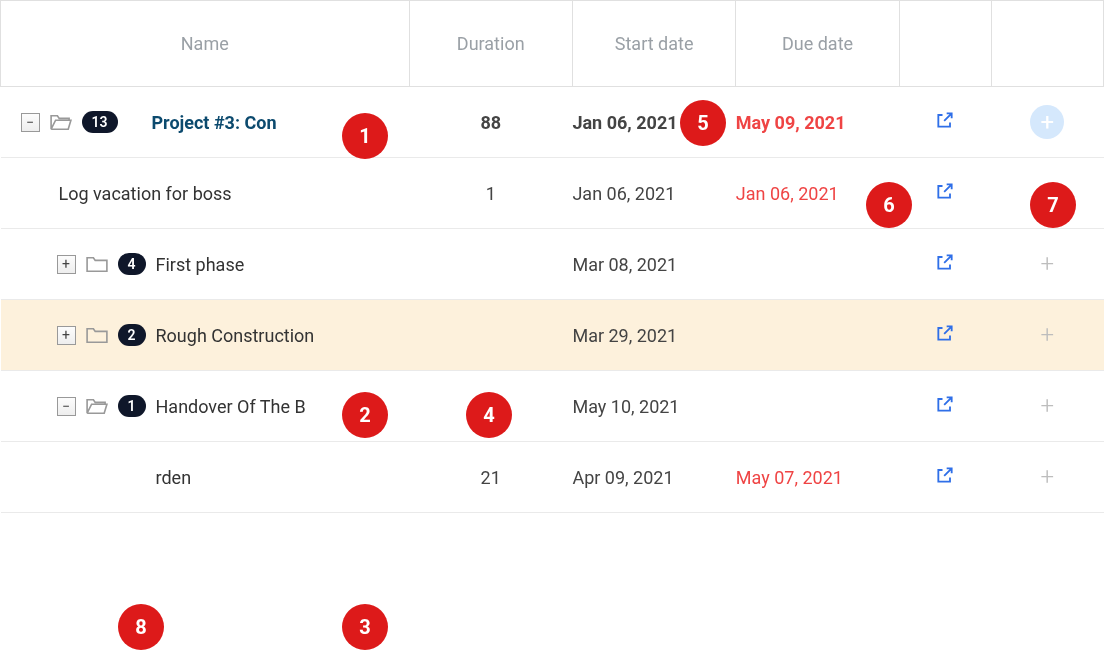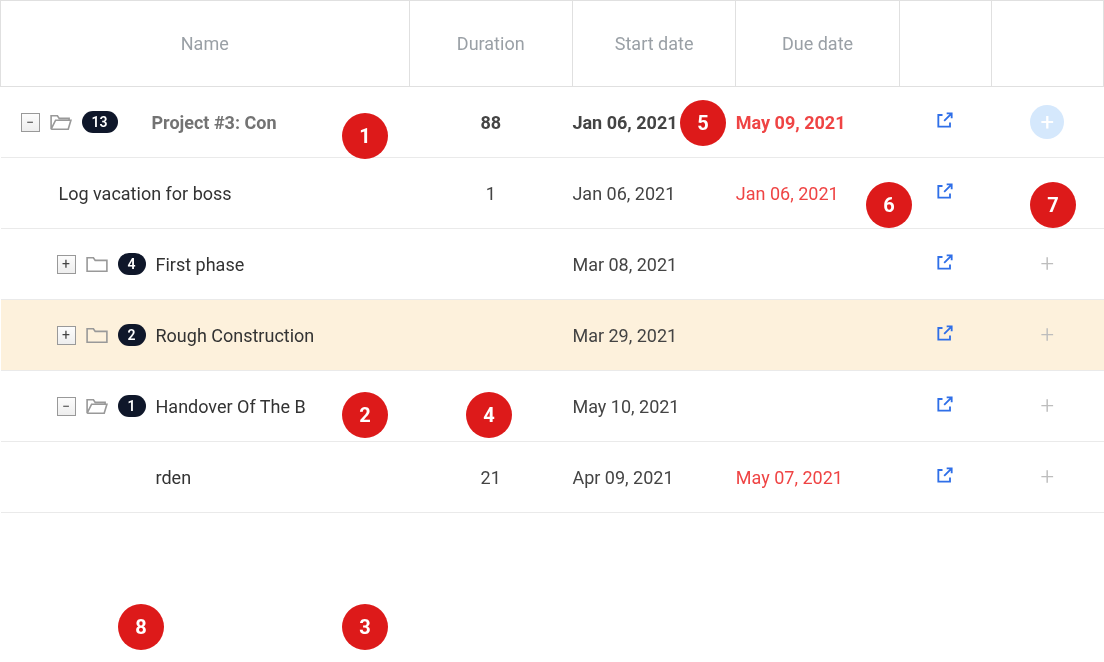--- a/index.html
+++ b/index.html
@@ -60,21 +60,21 @@
   font-size: 14px;
   font-weight: 600;
   border-radius: 12px;
   padding: 3px 10px;
   min-width: 24px;
   text-align: center;
   flex-shrink: 0;
 }
 
 .row-name { color: #333; white-space: nowrap; overflow: hidden; }
-.bold { font-weight: 700; color: #737373; padding-left: 24px; }
+.bold { font-weight: 700; color: #0c4a6e; padding-left: 24px; }
 
 .cell-dur { text-align: center; color: #444; }
 .cell-start { text-align: left; padding-left: 12px; color: #444; white-space: nowrap; }
 .cell-due { text-align: left; padding-left: 4px; color: #ef4444; white-space: nowrap; }
 .cell-link { text-align: center; }
 .cell-add { text-align: center; }
 
 .link-icon {
   display: inline-flex;
   color: #2f6fe8;

